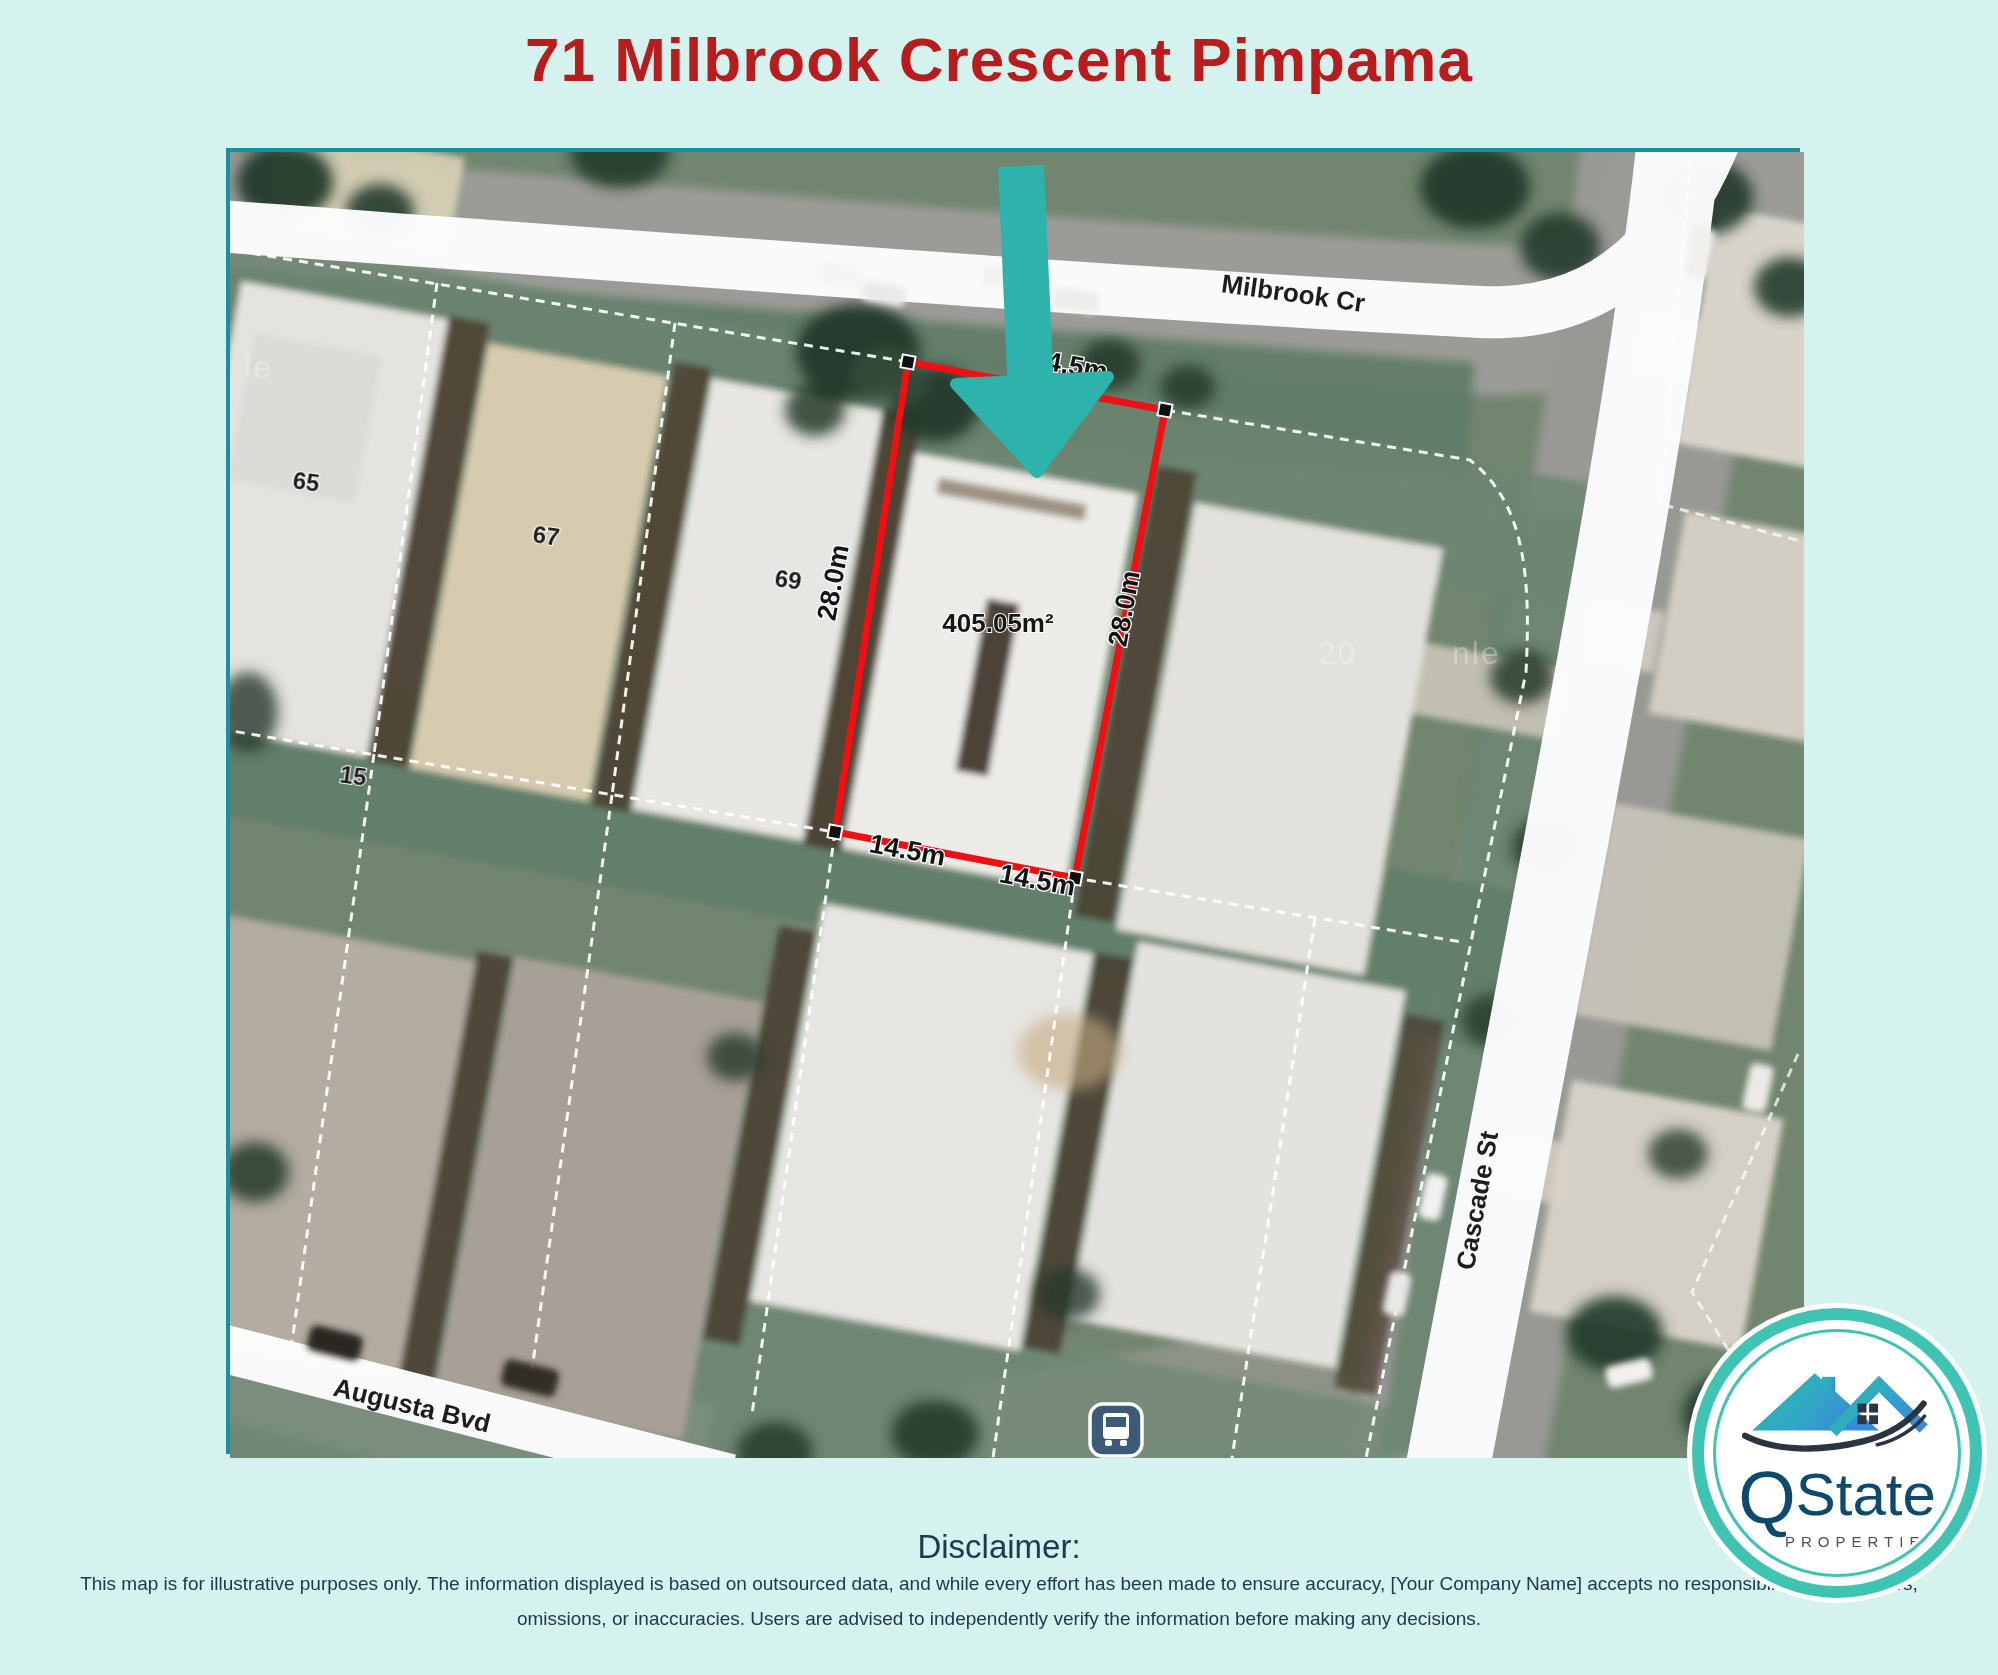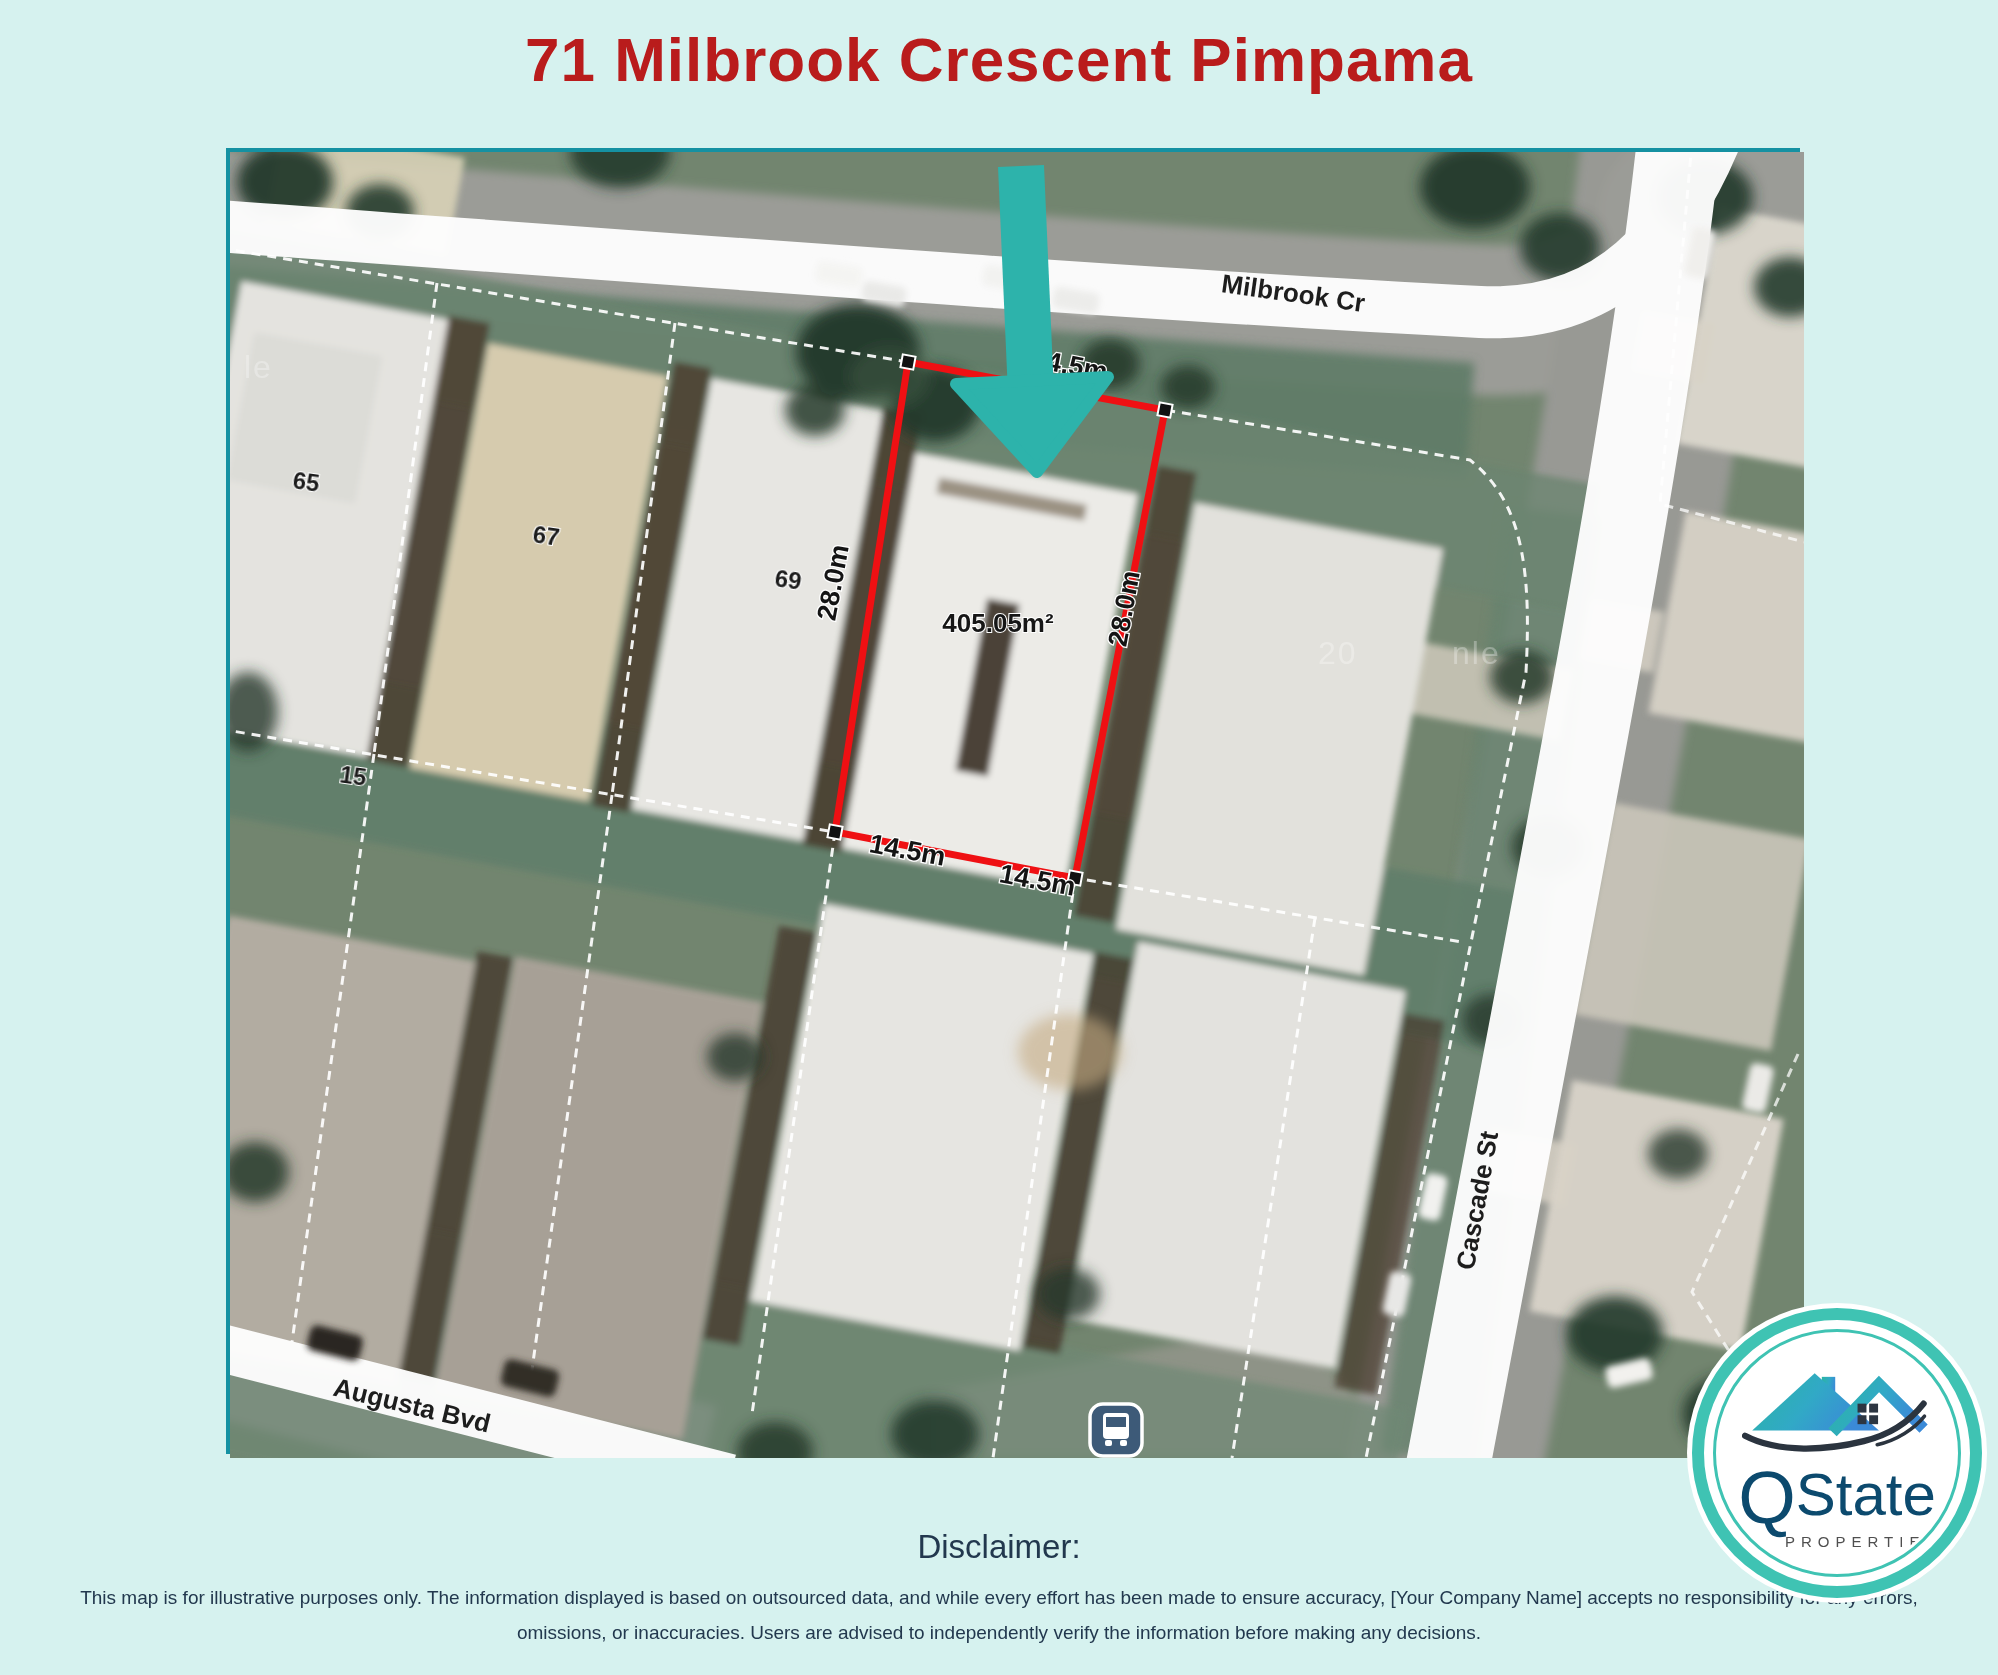--- a/index.html
+++ b/index.html
@@ -60,21 +60,21 @@
   .logo-tagline {
     font-size:15px; letter-spacing:6px; color:#4f4f4f;
     margin:-2px 0 0 66px; align-self:flex-start; white-space:nowrap;
   }
 
   
   .disclaimer {
     position:absolute; left:0; top:1528px; width:100%;
     text-align:center; color:#22384e;
   }
-  .disclaimer-heading { font-size:33px; font-weight:400; margin-bottom:14px; }
+  .disclaimer-heading { font-size:33px; font-weight:400; }
   .disclaimer-body {
     font-size:19px; line-height:1.85; max-width:1910px; margin:0 auto;
     font-weight:400;
   }
 </style>
 </head>
 <body>
 
 <div class="page">
 

